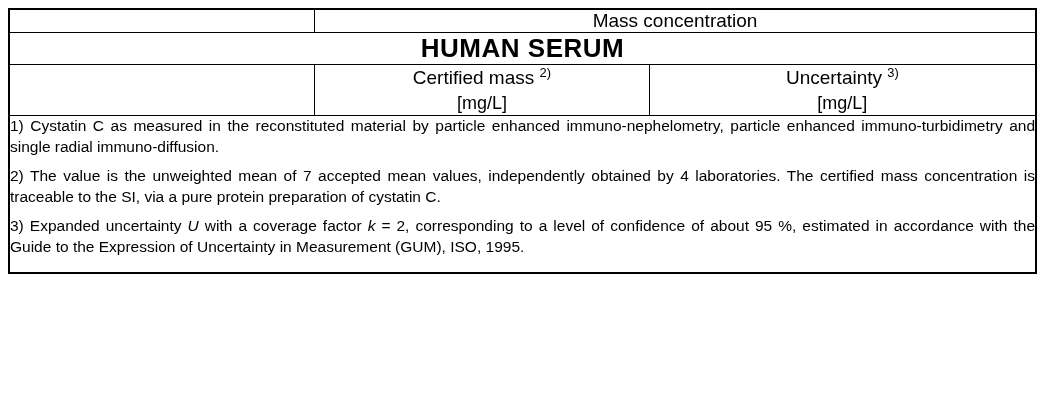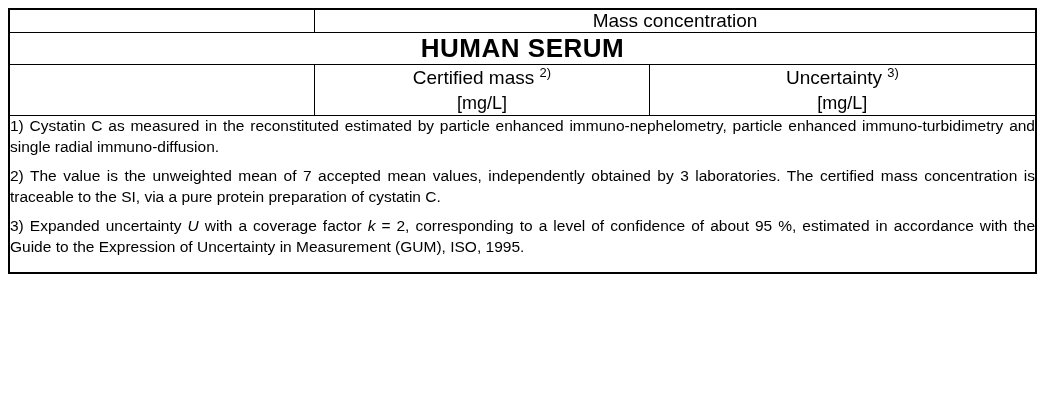--- a/index.html
+++ b/index.html
@@ -134,25 +134,25 @@
         <td class="hdr-cell">
           <span>Uncertainty</span>
           <sup>3)</sup>
           <span class="unit">[mg/L]</span>
         </td>
       </tr>
       <tr>
         <td class="notes-cell" colspan="3">
           <p class="note">
             <span class="num">1)</span>
-            <span>Cystatin C as measured in the reconstituted estimated by particle enhanced immuno-nephelometry, particle enhanced immuno-turbidimetry and single radial immuno-diffusion.</span>
+            <span>Cystatin C as measured in the reconstituted material by particle enhanced immuno-nephelometry, particle enhanced immuno-turbidimetry and single radial immuno-diffusion.</span>
           </p>
           <p class="note">
             <span class="num">2)</span>
-            <span>The value is the unweighted mean of 7 accepted mean values, independently obtained by 3 laboratories. The certified mass concentration is traceable to the SI, via a pure protein preparation of cystatin C.</span>
+            <span>The value is the unweighted mean of 7 accepted mean values, independently obtained by 4 laboratories. The certified mass concentration is traceable to the SI, via a pure protein preparation of cystatin C.</span>
           </p>
           <p class="note">
             <span class="num">3)</span>
             <span>Expanded uncertainty </span><i>U</i><span> with a coverage factor </span><i>k</i><span> = 2, corresponding to a level of confidence of about 95 %, estimated in accordance with the Guide to the Expression of Uncertainty in Measurement (GUM), ISO, 1995.</span>
           </p>
         </td>
       </tr>
     </tbody>
   </table>
 </div>

